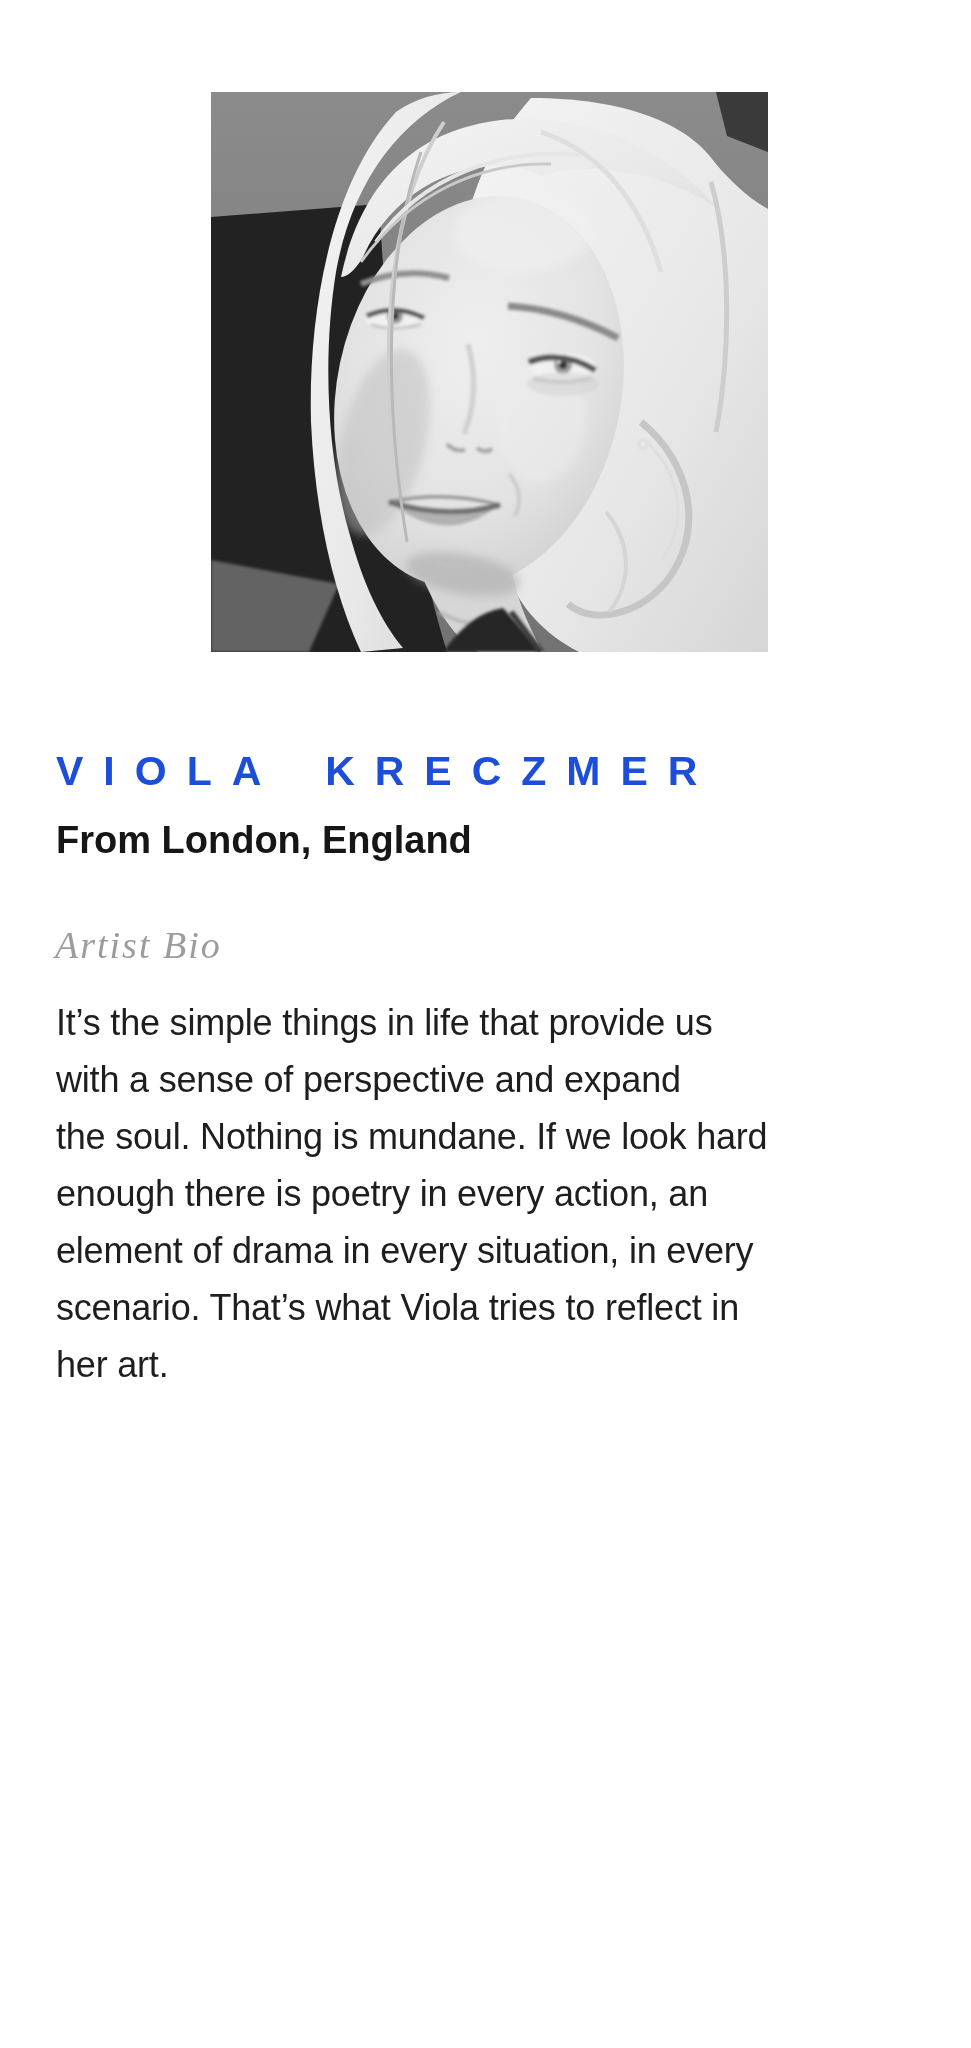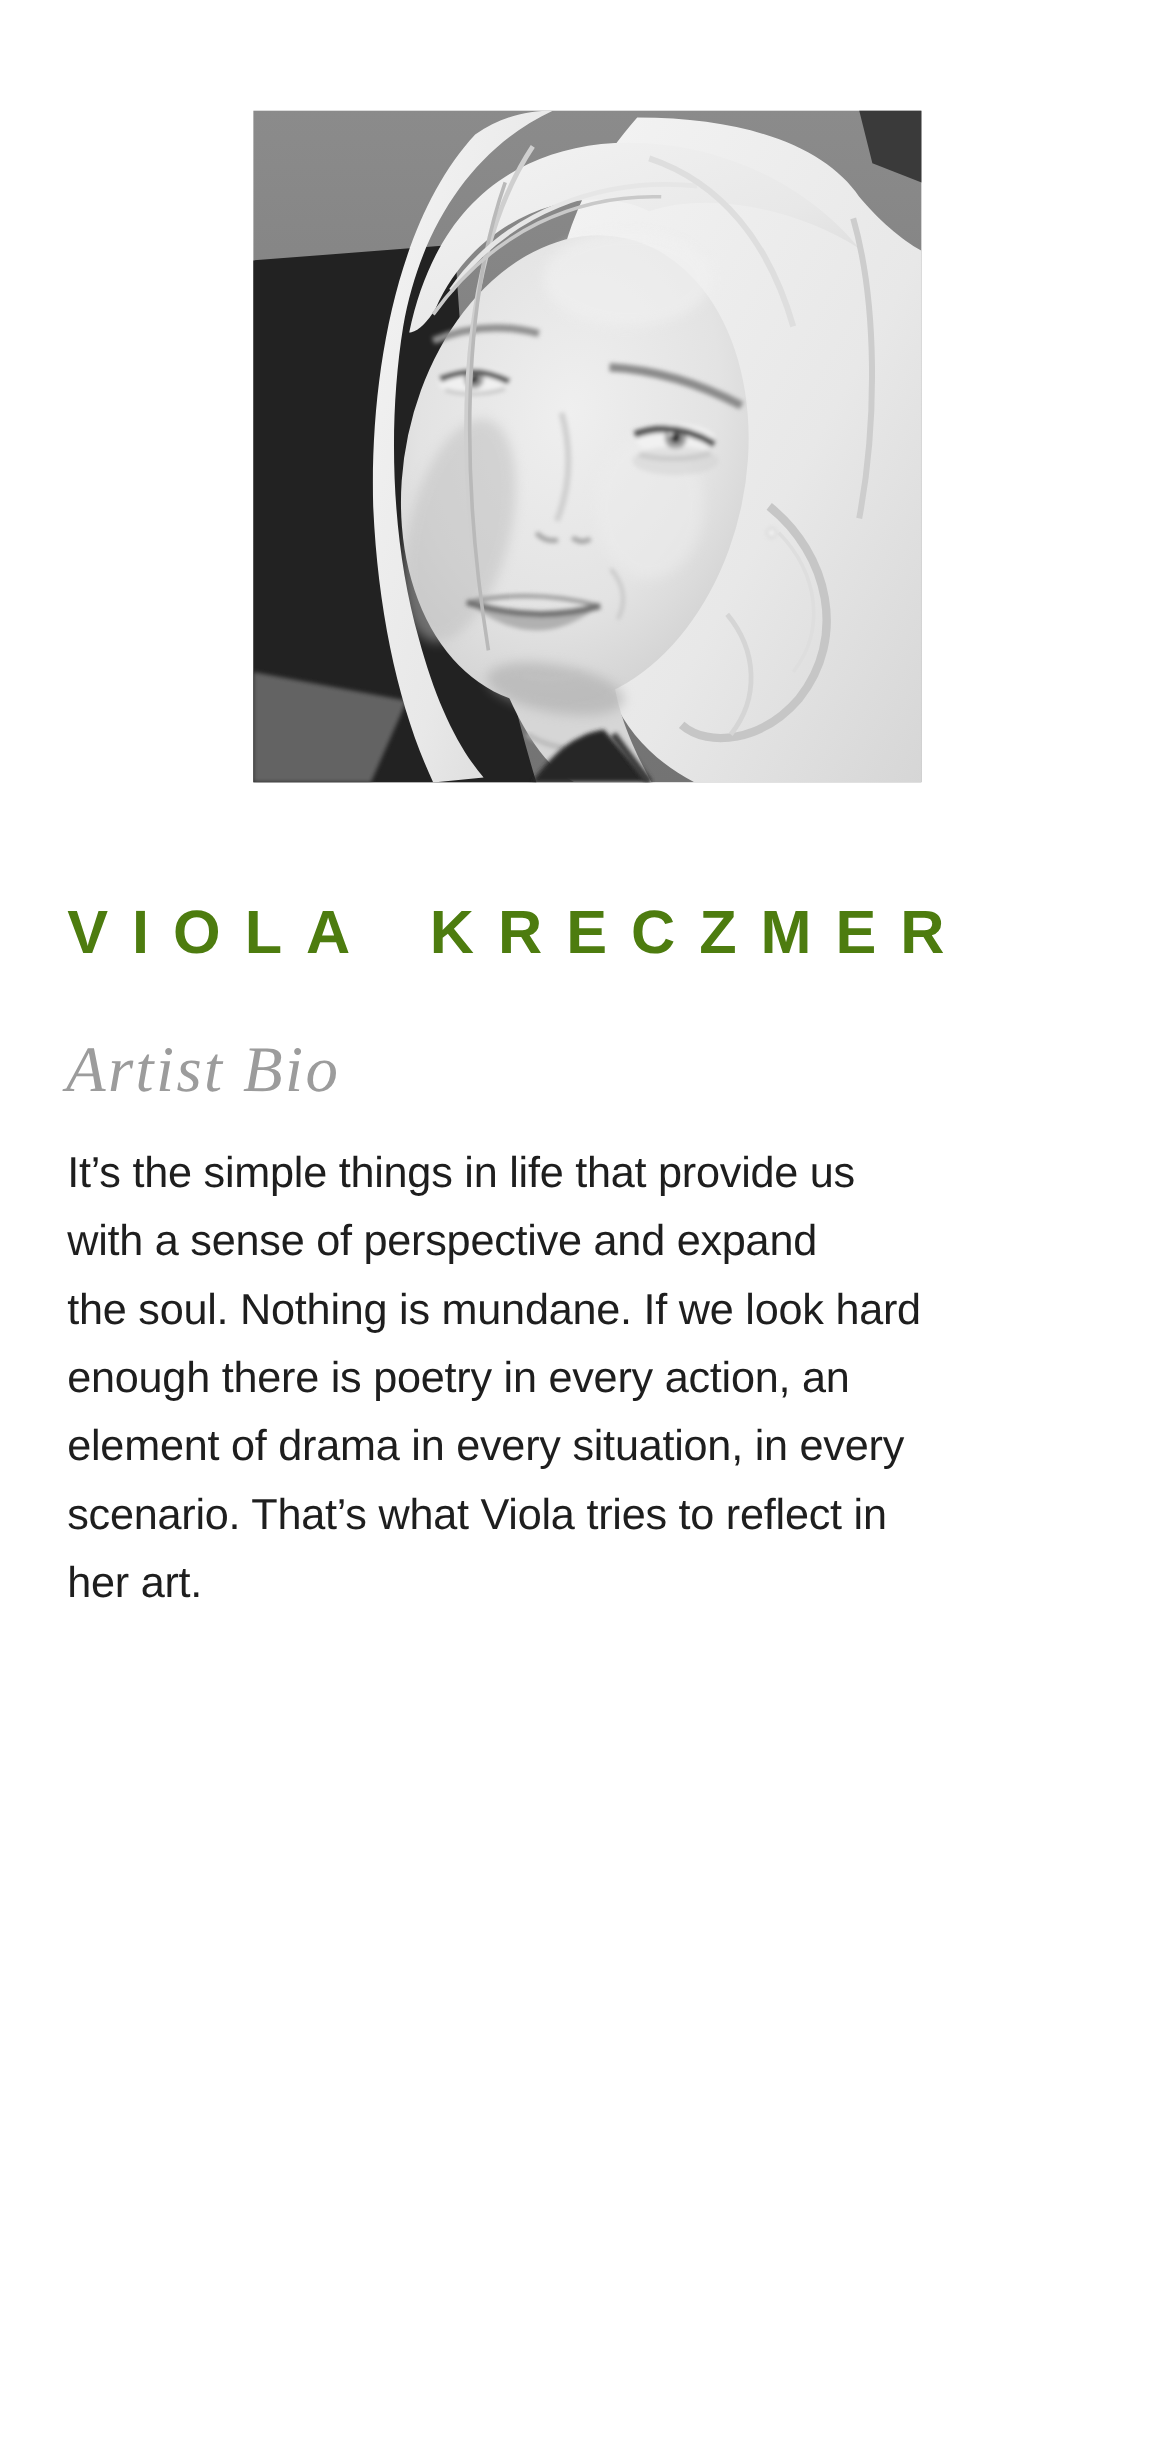--- a/index.html
+++ b/index.html
@@ -13,35 +13,35 @@
 
   .portrait {
     margin: 92px 0 0 211px;
     width: 557px; height: 560px;
     padding: 0; display: block;
   }
   .portrait svg { display: block; width: 557px; height: 560px; }
 
   .artist-name {
     margin: 99px 0 0 56px;
-    font-size: 51px; line-height: 1; font-weight: 700;
+    font-size: 41px; line-height: 1; font-weight: 700;
     letter-spacing: 20px; word-spacing: 14px;
-    color: #4d7c0f;
+    color: #1d4ed8;
     white-space: nowrap;
   }
   .artist-origin {
     margin: 26px 0 0 56px;
     font-size: 38px; line-height: 1.2; font-weight: 700;
     color: #161616;
   }
   .section-title {
     margin: 62px 0 0 55px;
     font-family: "Liberation Serif", "DejaVu Serif", serif;
     font-style: italic; font-weight: 400;
-    font-size: 54px; line-height: 1;
+    font-size: 38px; line-height: 1;
     letter-spacing: 2px;
     color: #9c9c9c;
   }
   .bio {
     margin: 30px 15px 62px 56px;
     font-size: 36px; line-height: 57px;
     letter-spacing: -0.2px;
     color: #1e1e1e;
     white-space: pre-line;
   }
@@ -153,20 +153,21 @@
         <path d="M500,90 C520,160 520,260 505,340" stroke="#cdcdcd" stroke-width="5"></path>
         <path d="M430,330 C480,370 495,440 455,490 C425,525 380,532 357,512" stroke="#c6c6c6" stroke-width="7"></path>
         <path d="M438,352 C470,385 478,432 450,468" stroke="#dedede" stroke-width="3"></path>
         <path d="M395,420 C420,450 422,490 398,520" stroke="#d5d5d5" stroke-width="4"></path>
       </g>
     </svg>
   </figure>
 
   <h1 class="artist-name">VIOLA KRECZMER</h1>
 
+  <div class="artist-origin">From London, England</div>
 
   <h2 class="section-title">Artist Bio</h2>
 
   <p class="bio">It’s the simple things in life that provide us
 with a sense of perspective and expand
 the soul. Nothing is mundane. If we look hard
 enough there is poetry in every action, an
 element of drama in every situation, in every
 scenario. That’s what Viola tries to reflect in
 her art.</p>

